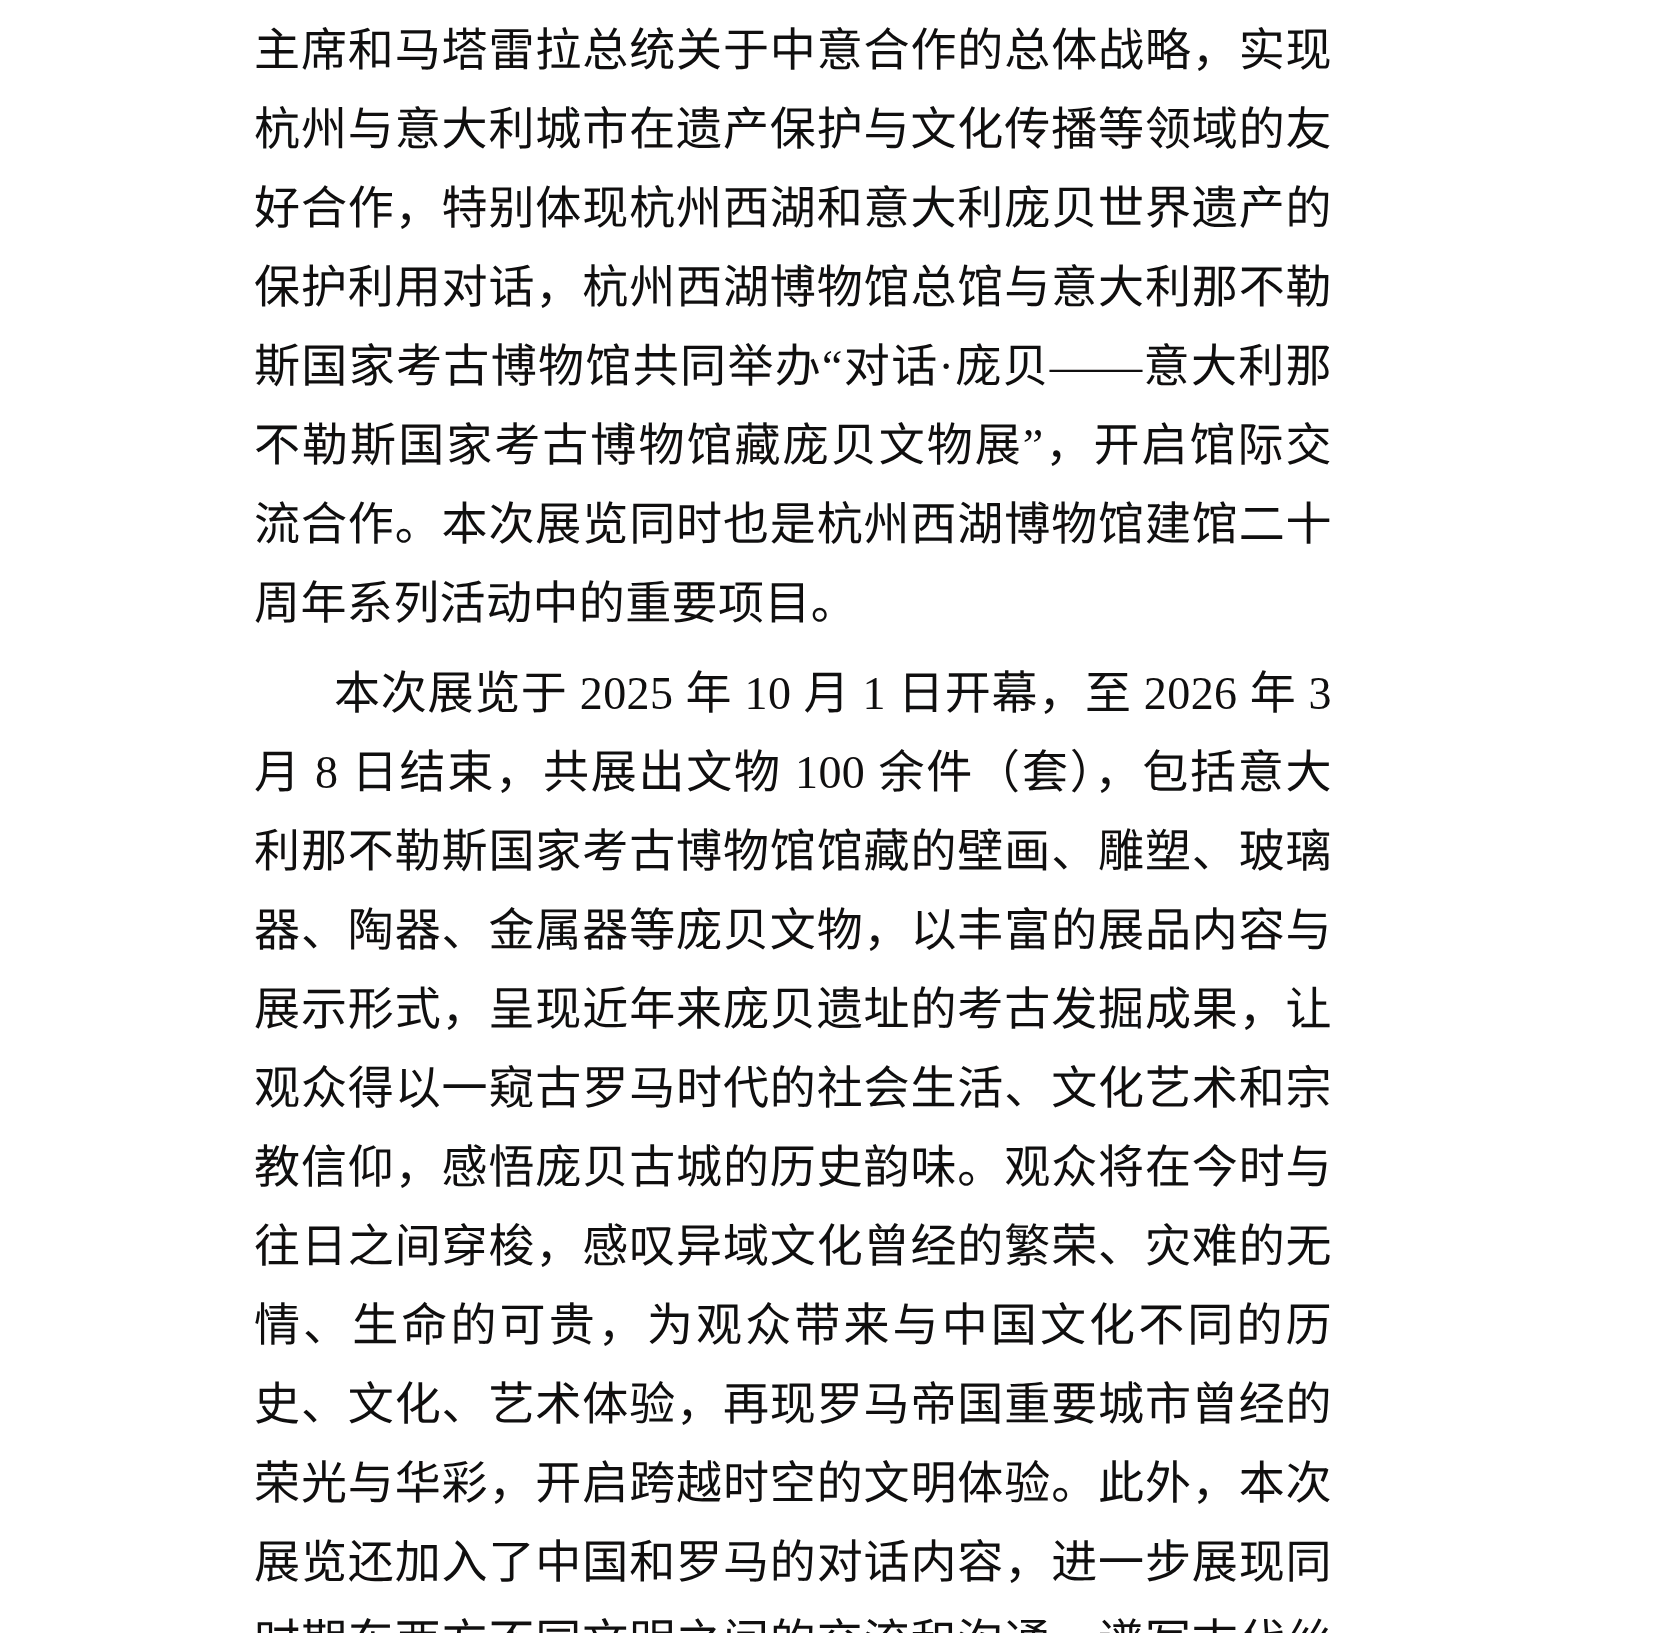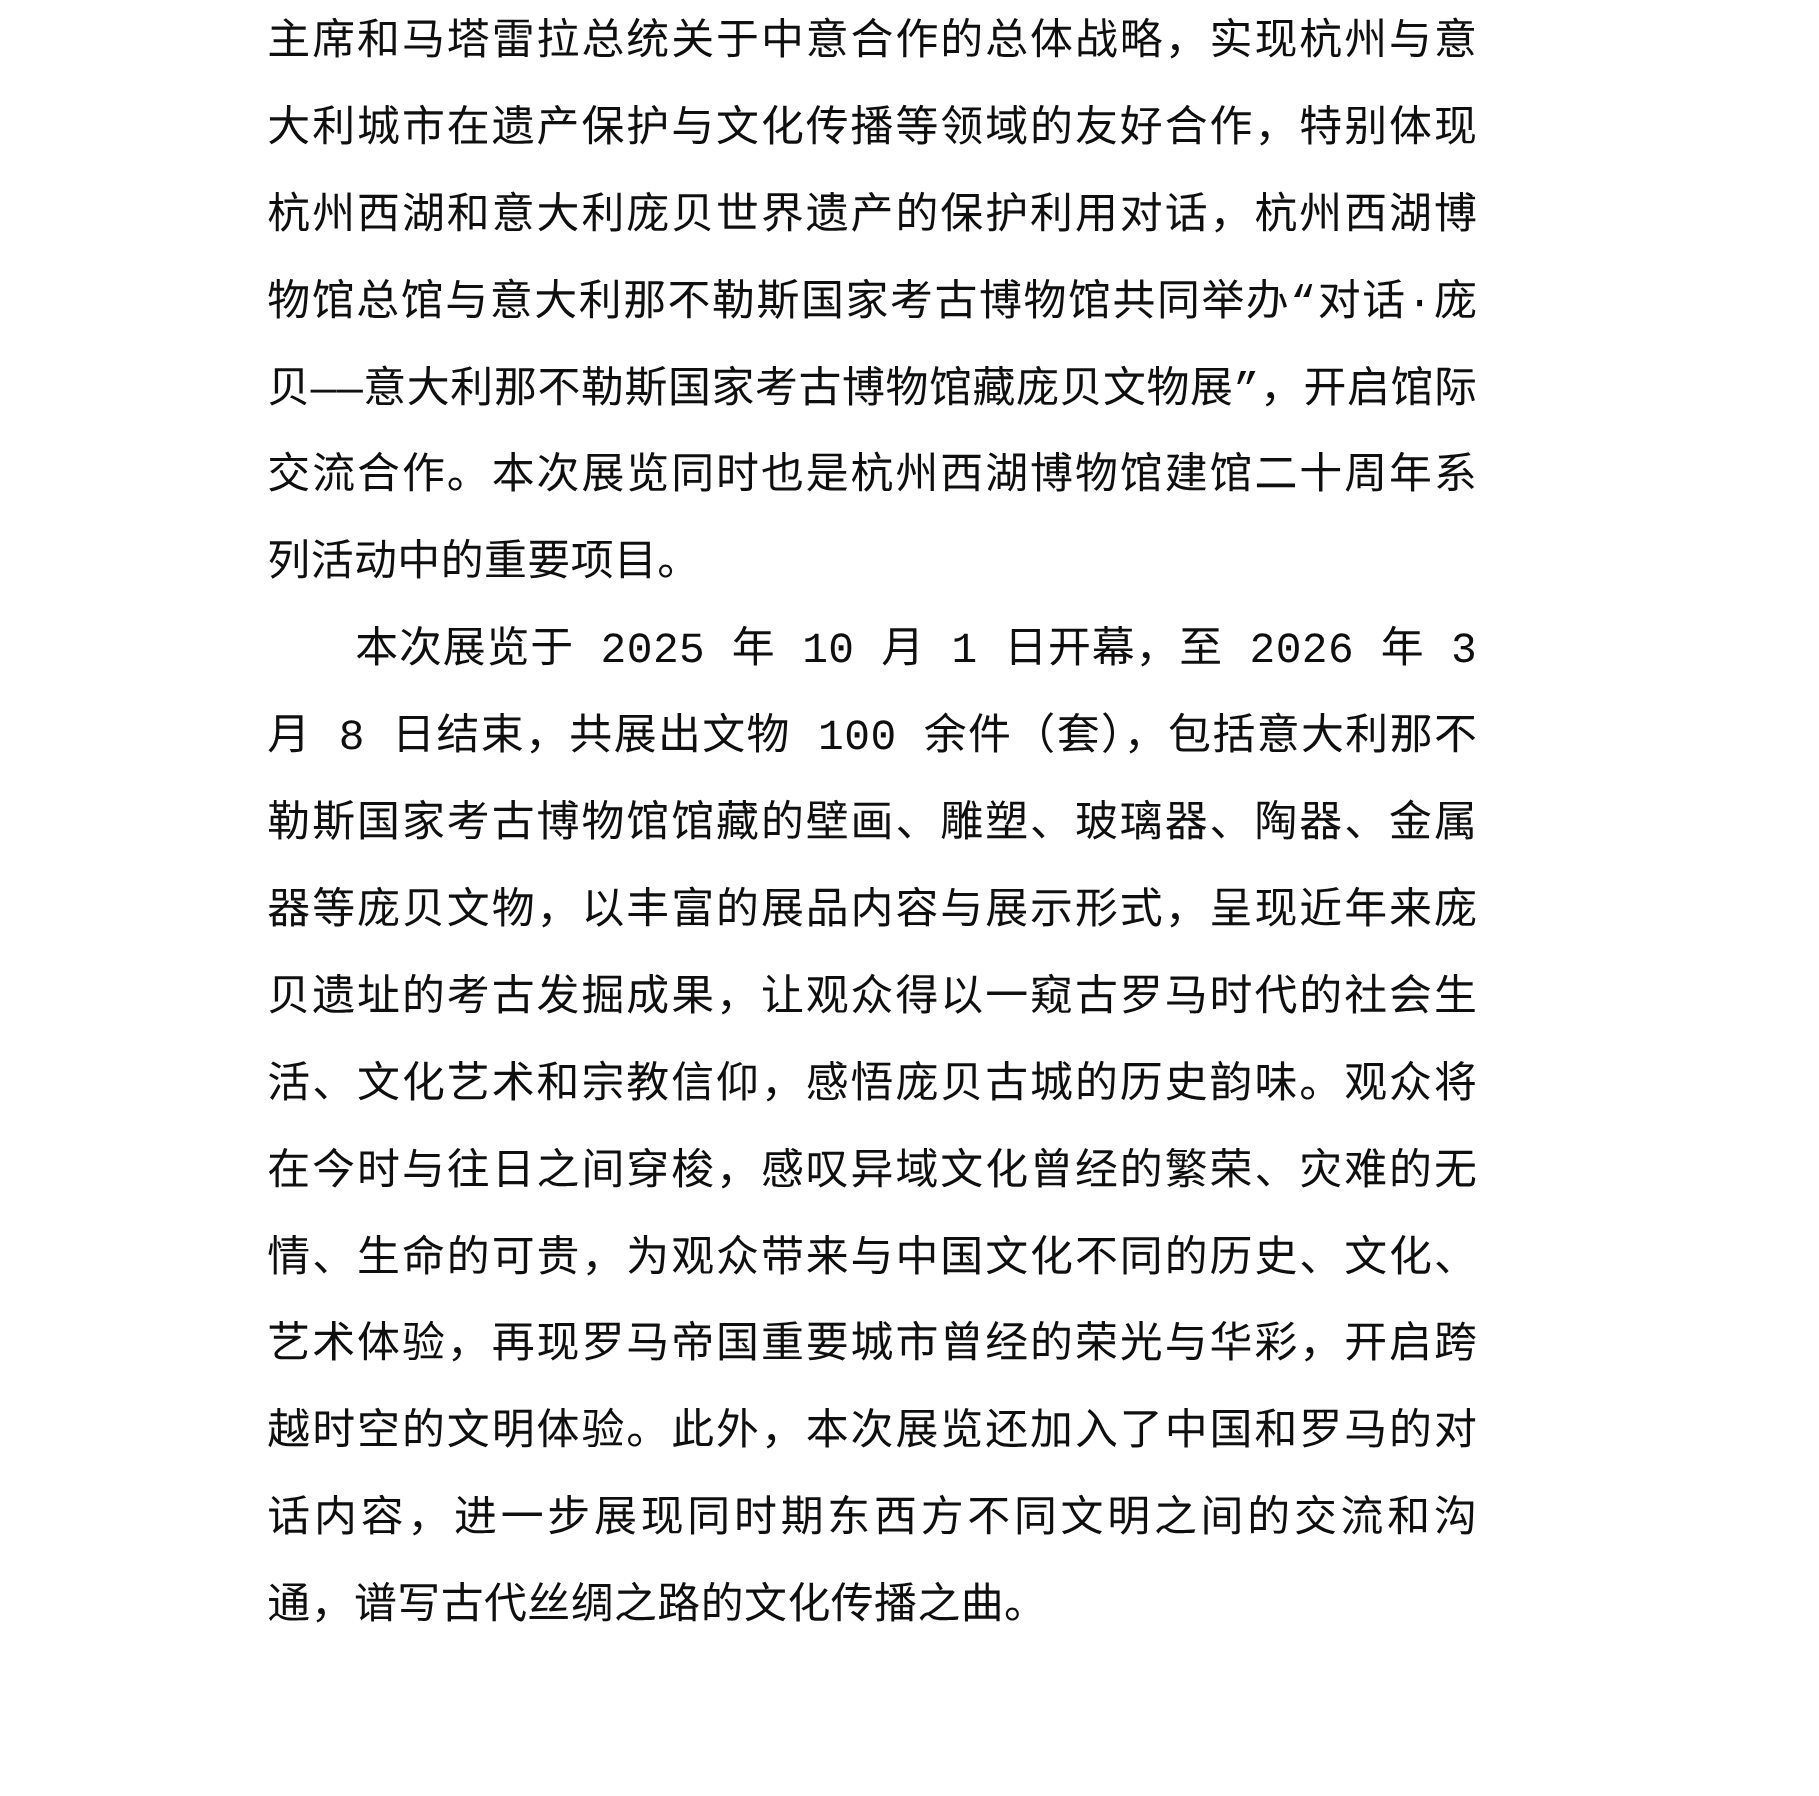--- a/index.html
+++ b/index.html
@@ -16,27 +16,27 @@
     box-sizing: border-box;
     overflow: hidden;
   }
   .doc-body {
     position: absolute;
     left: 243px;
     top: 0px;
     width: 1100px;
   }
   .para {
-    font-family: Liberation Mono, monospace;
-    font-size: 39px;
+    font-family: Liberation Serif, serif;
+    font-size: 46px;
     line-height: 79px;
     color: #100f0f;
     text-align: justify;
     text-justify: inter-ideograph;
-    margin: 0;
+    margin: 11px;
     letter-spacing: 0.4px;
     word-break: break-all;
   }
   .para.continued {
     text-indent: 0;
   }
   .para.indented {
     text-indent: 80px;
   }
 </style>

